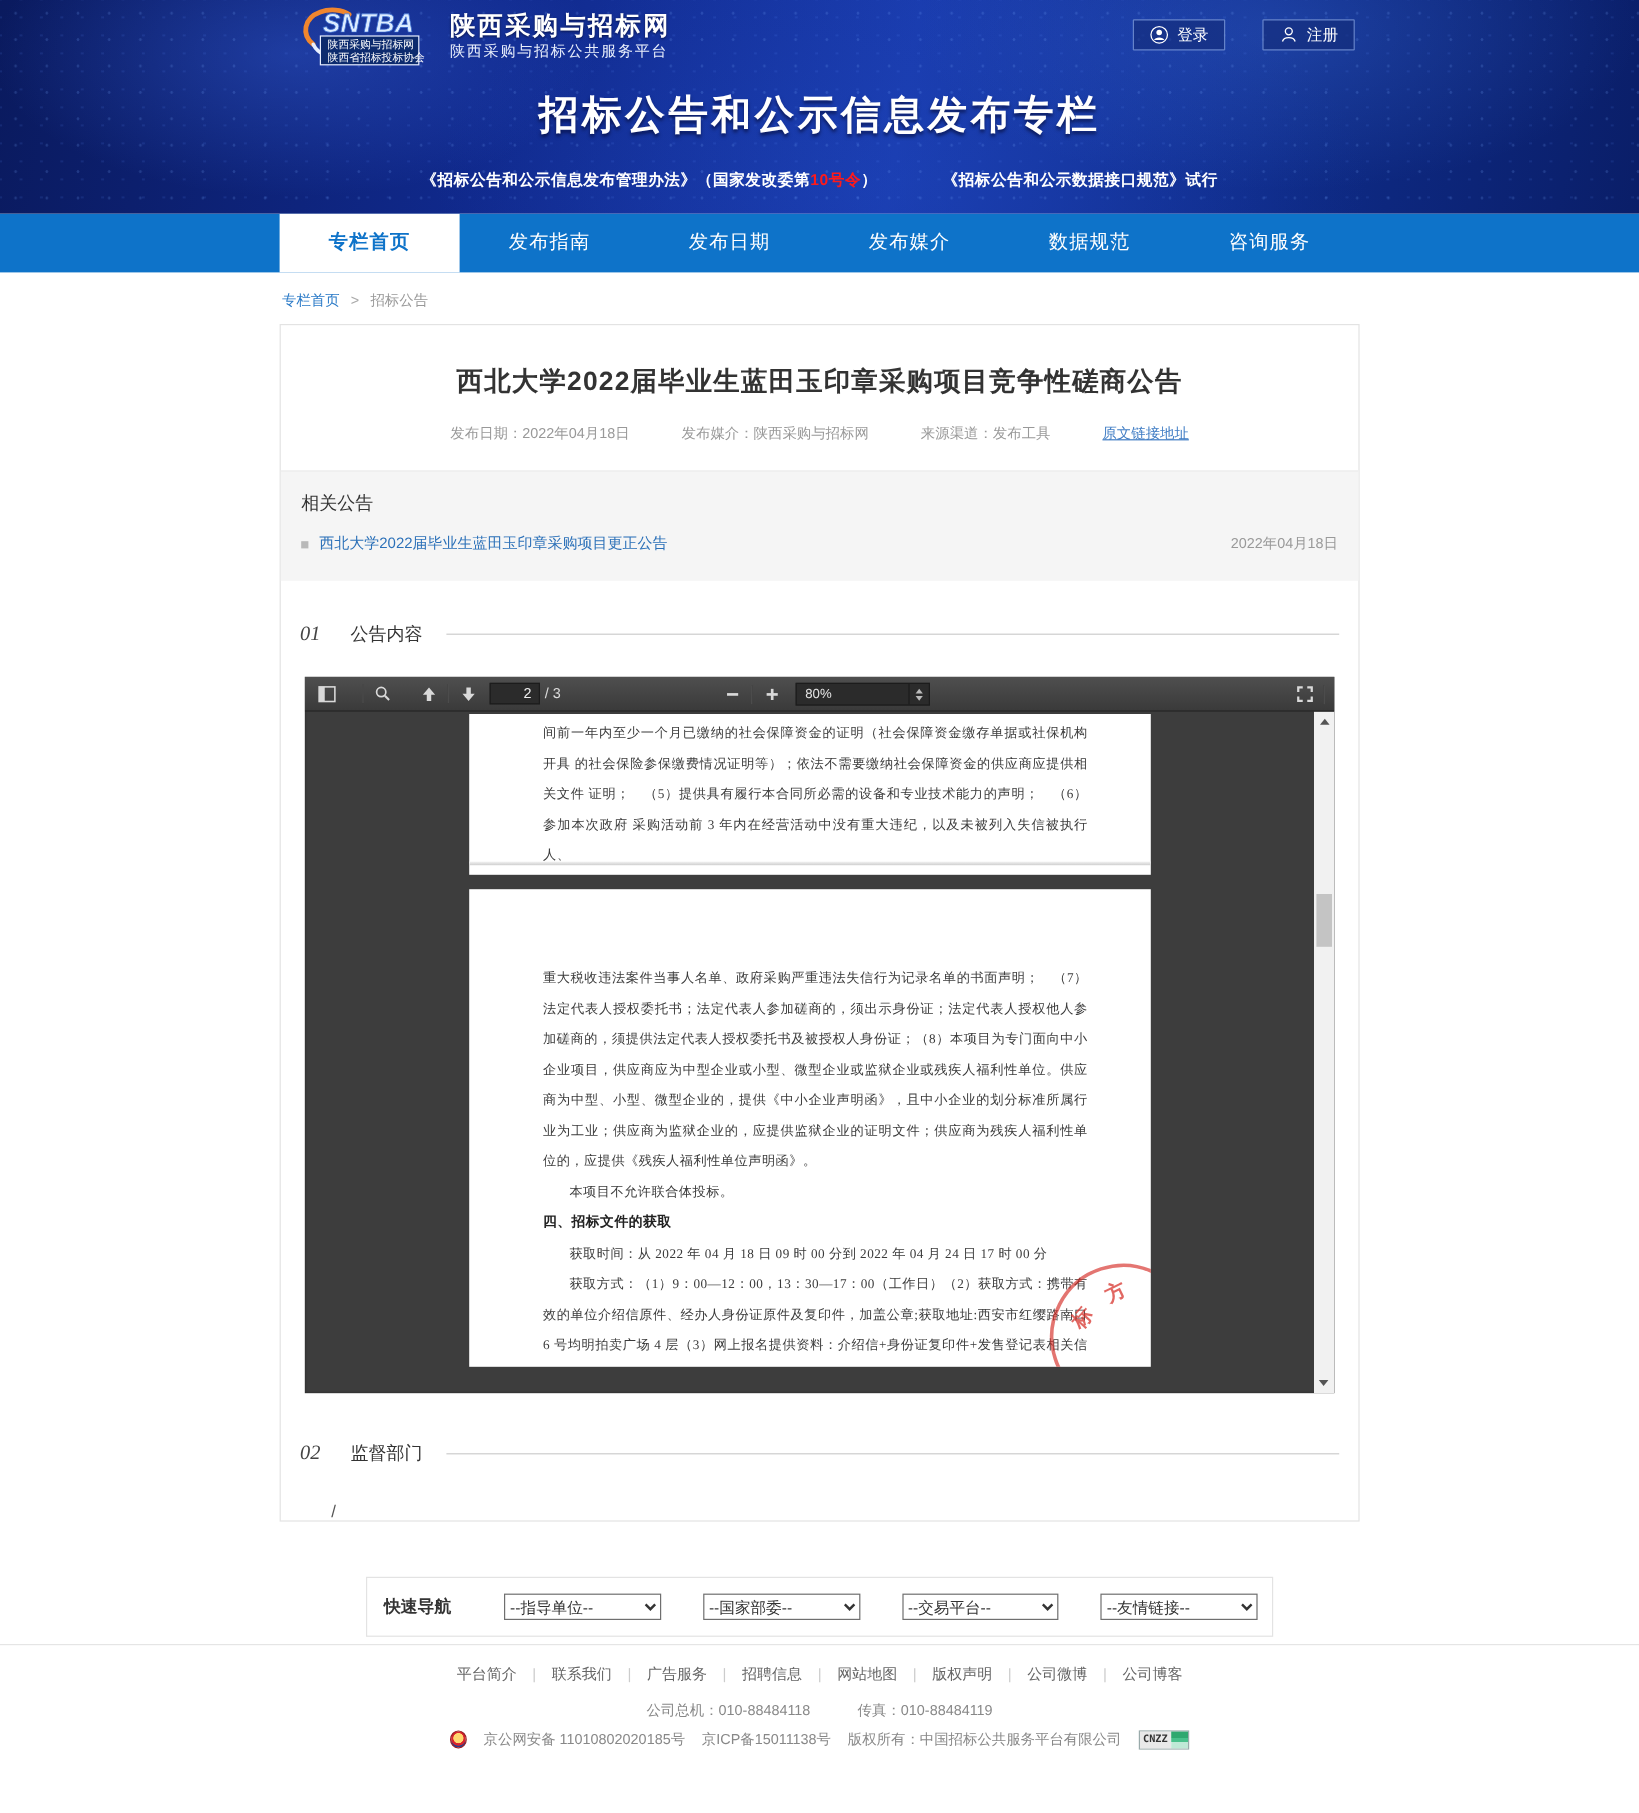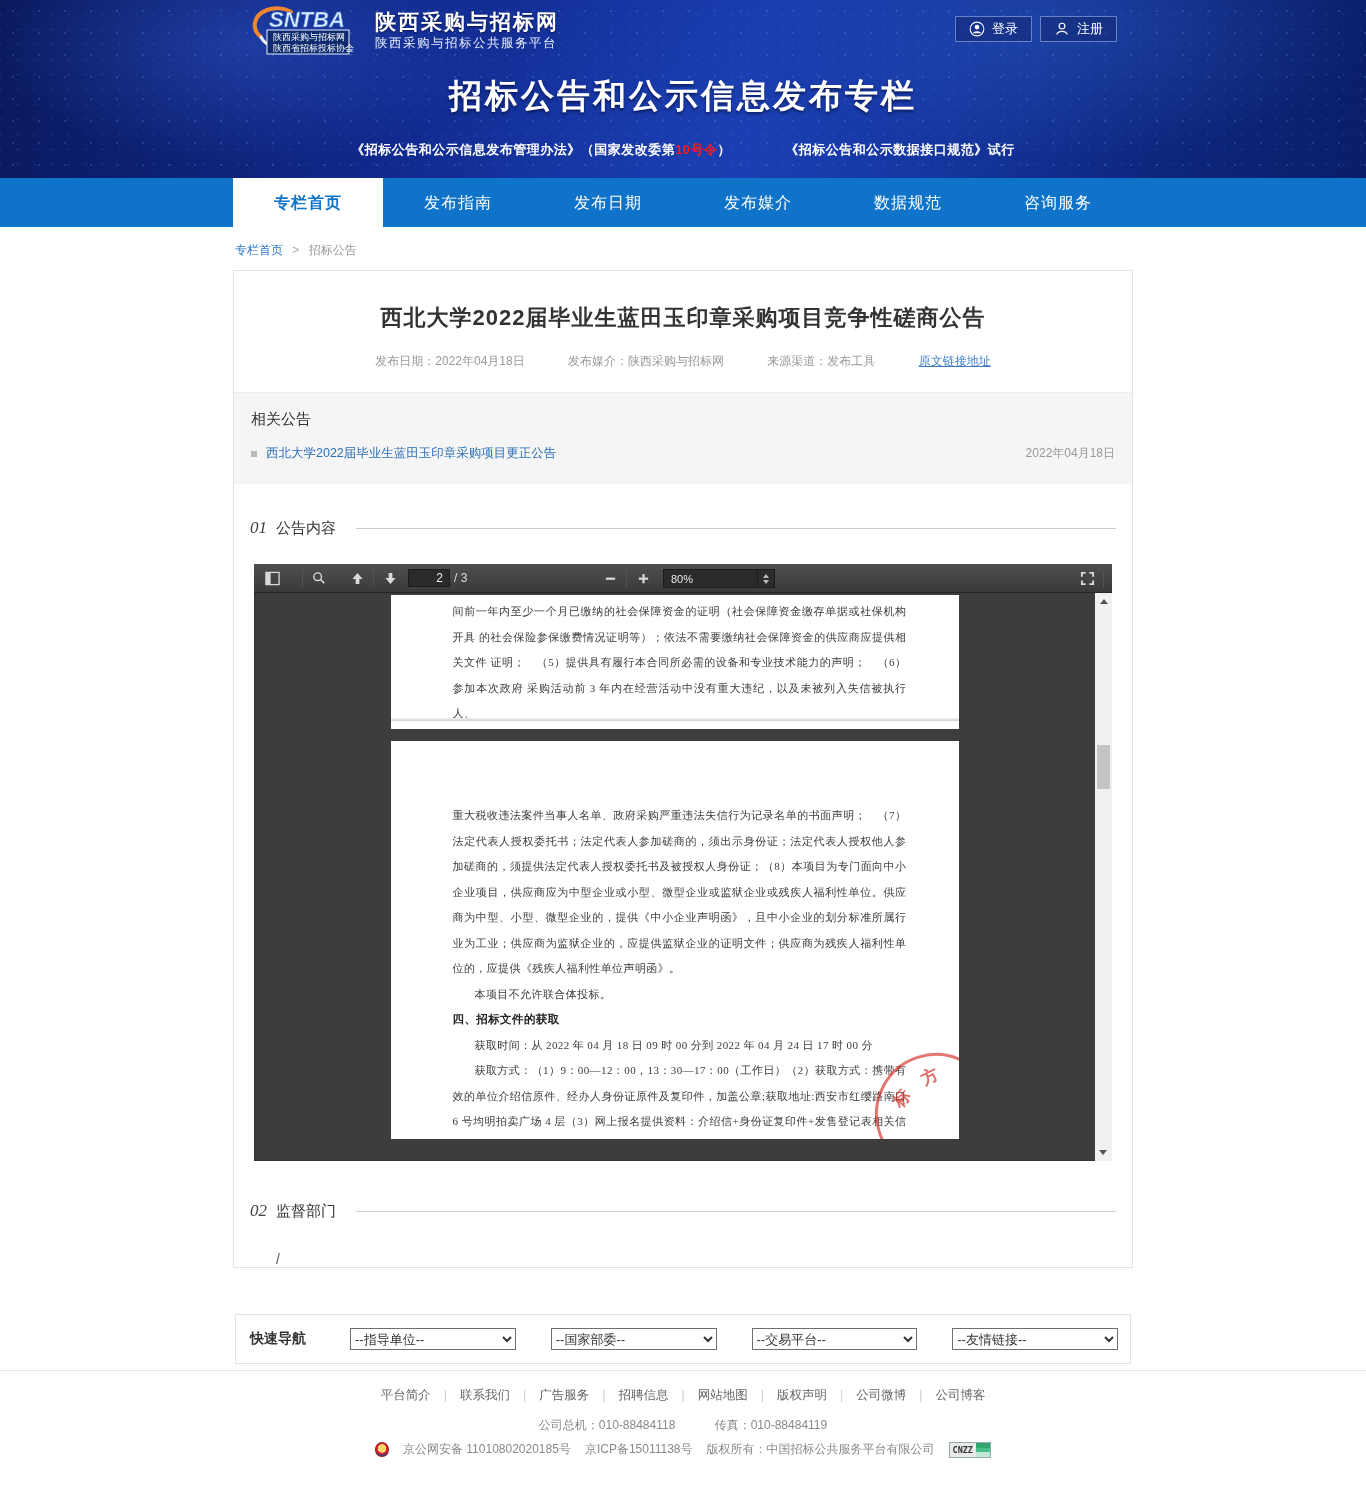--- a/index.html
+++ b/index.html
@@ -17,21 +17,21 @@
   }
   .site-header::before { content:""; position:absolute; inset:0;
     background-image: radial-gradient(rgba(120,170,255,.20) 1px, transparent 1.4px),
                       radial-gradient(rgba(90,140,255,.13) 1px, transparent 1.4px);
     background-size: 26px 22px, 17px 15px; background-position: 0 0, 9px 7px; }
   .header-inner { width:900px; margin:0 auto; position:relative; height:100%; }
   .logo-wrap { position:absolute; left:14px; top:3px; display:flex; align-items:center; cursor:pointer; }
   .logo-text { margin-left:10px; }
   .logo-title { font-size:21px; font-weight:bold; color:#fff; letter-spacing:2px; line-height:26px; text-shadow:0 1px 2px rgba(0,0,20,.6); }
   .logo-sub { font-size:12.5px; color:#e9effc; letter-spacing:1.5px; line-height:17px; }
-  .auth { position:absolute; right:16px; top:16px; display:flex; gap:8px; }
+  .auth { position:absolute; right:4px; top:16px; display:flex; gap:31px; }
   .auth-btn { display:flex; align-items:center; gap:7px; height:26px; padding:0 13px;
     background:rgba(18,40,115,.55); border:1px solid rgba(145,175,235,.65); color:#fff;
     font-size:13px; cursor:pointer; border-radius:1px; }
   .banner-title { position:absolute; top:74px; left:0; right:0; text-align:center;
     color:#fff; font-size:33px; font-weight:bold; letter-spacing:3px; text-shadow:0 2px 3px rgba(0,0,30,.55); }
   .banner-sub { position:absolute; top:141px; left:0; right:0; text-align:center;
     color:#fff; font-size:13px; font-weight:bold; letter-spacing:.5px; }
   .banner-sub .gap { display:inline-block; width:46px; }
   .red-text { color:#ff1a1a; }
 
@@ -54,21 +54,21 @@
   .origin-link { color:#3f7cc4; text-decoration:underline; cursor:pointer; }
 
   .related-box { background:#f5f5f5; border-top:1px solid #ececec; padding:17px 17px 22px; }
   .related-title { font-size:15px; color:#333; margin-bottom:16px; }
   .related-item { display:flex; align-items:center; }
   .bullet-sq { width:6px; height:6px; background:#b9b9b9; margin-right:9px; flex:none; }
   .related-link { font-size:12.5px; color:#2b70b8; text-decoration:none; cursor:pointer; }
   .related-date { margin-left:auto; color:#999; font-size:12px; }
 
   .section-head { display:flex; align-items:center; padding:0 16px; margin-top:34px; }
-  .sec-num { font-style:italic; font-size:17px; color:#444; margin-right:9px; font-family:"Liberation Serif",serif; }
+  .sec-num { font-style:italic; font-size:17px; color:#444; margin-right:25px; font-family:"Liberation Serif",serif; }
   .sec-title { font-size:15px; color:#333; }
   .sec-line { flex:1; height:1px; background:#ccc; margin-left:20px; }
 
   
   .pdf-viewer { margin:26px 20px 0; height:597px; position:relative; background:#3d3d3d; overflow:hidden; box-shadow:inset 0 0 2px #222; }
   .pdf-toolbar { position:relative; height:29px; background:linear-gradient(#4f4f4f,#3a3a3a); border-bottom:1px solid #252525; display:flex; align-items:center; padding:0 6px; color:#d9d9d9; z-index:3; }
   .tb-btn { width:24px; height:22px; display:flex; align-items:center; justify-content:center; cursor:pointer; border-radius:2px; }
   .tb-sep { width:1px; height:16px; background:#272727; border-right:1px solid #555; margin:0 4px; }
   .tb-gap { width:14px; }
   .page-input { width:42px; height:18px; background:#2b2b2b; border:1px solid #1c1c1c; color:#eee; font-size:12px; text-align:right; padding:0 6px; margin:0 4px 0 6px; }
@@ -100,21 +100,21 @@
   .pdf-scrollbar { position:absolute; top:29px; right:0; bottom:0; width:17px; background:#f1f1f1; z-index:2; }
   .sb-btn { height:15px; display:flex; align-items:center; justify-content:center; cursor:pointer; }
   .sb-up-arrow { width:0; height:0; border:4px solid transparent; border-bottom:5px solid #545454; margin-top:-3px; }
   .sb-dn-arrow { width:0; height:0; border:4px solid transparent; border-top:5px solid #545454; margin-bottom:-3px; position:absolute; bottom:5px; left:4px; }
   .sb-thumb { position:absolute; top:152px; left:2px; right:2px; height:44px; background:#c4c4c4; cursor:pointer; }
 
   
   .s2-content { padding:30px 0 0 42px; font-size:14px; color:#555; }
 
   
-  .quick-nav { width:896px; margin:46px auto 0; border:1px solid #e3e3e3; padding:13px 12px; display:flex; align-items:center; }
+  .quick-nav { width:756px; margin:46px auto 0; border:1px solid #e3e3e3; padding:13px 12px; display:flex; align-items:center; }
   .qn-label { font-size:14px; font-weight:bold; color:#333; margin:0 9px 0 2px; flex:none; }
   .qn-select { width:166px; height:22px; font-size:13px; color:#333; border:1px solid #6f6f6f; background:#fff; margin-left:35px; }
 
   
   .footer { border-top:1px solid #e5e5e5; margin-top:6px; padding:16px 0 40px; text-align:center; }
   .f-links { font-size:12.5px; color:#666; }
   .f-link { color:#666; text-decoration:none; cursor:pointer; }
   .f-pipe { color:#ccc; margin:0 13px; }
   .f-line2 { margin-top:13px; font-size:12px; color:#888; }
   .f-line2 span { margin:0 18px; }

